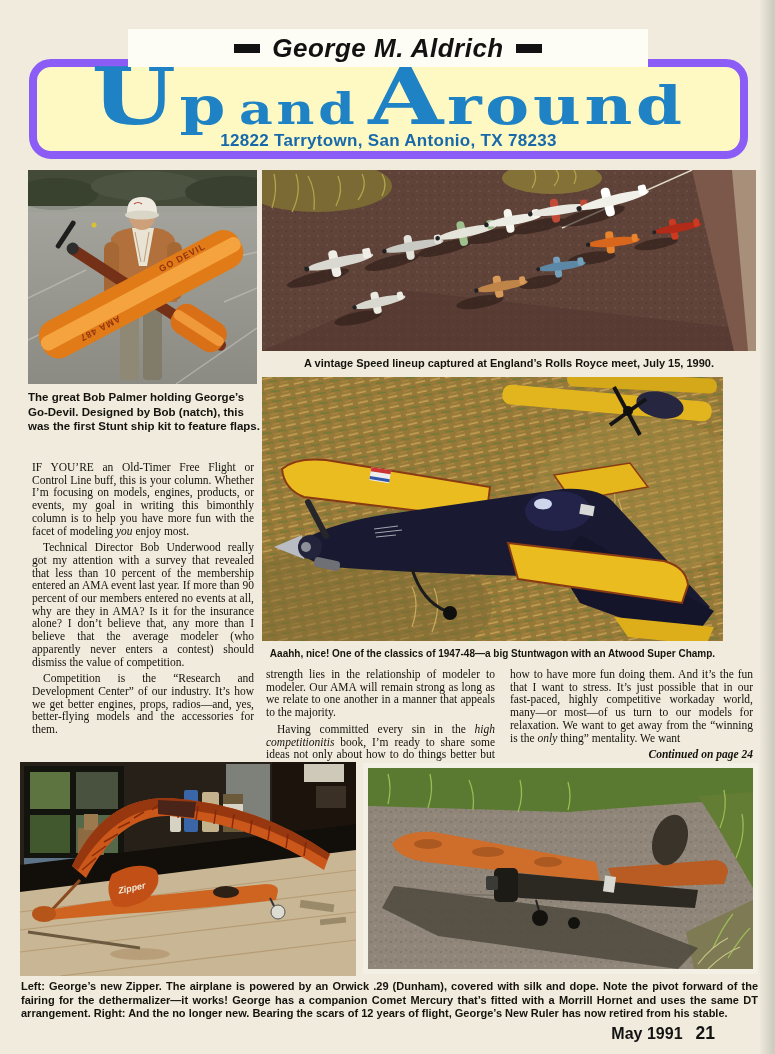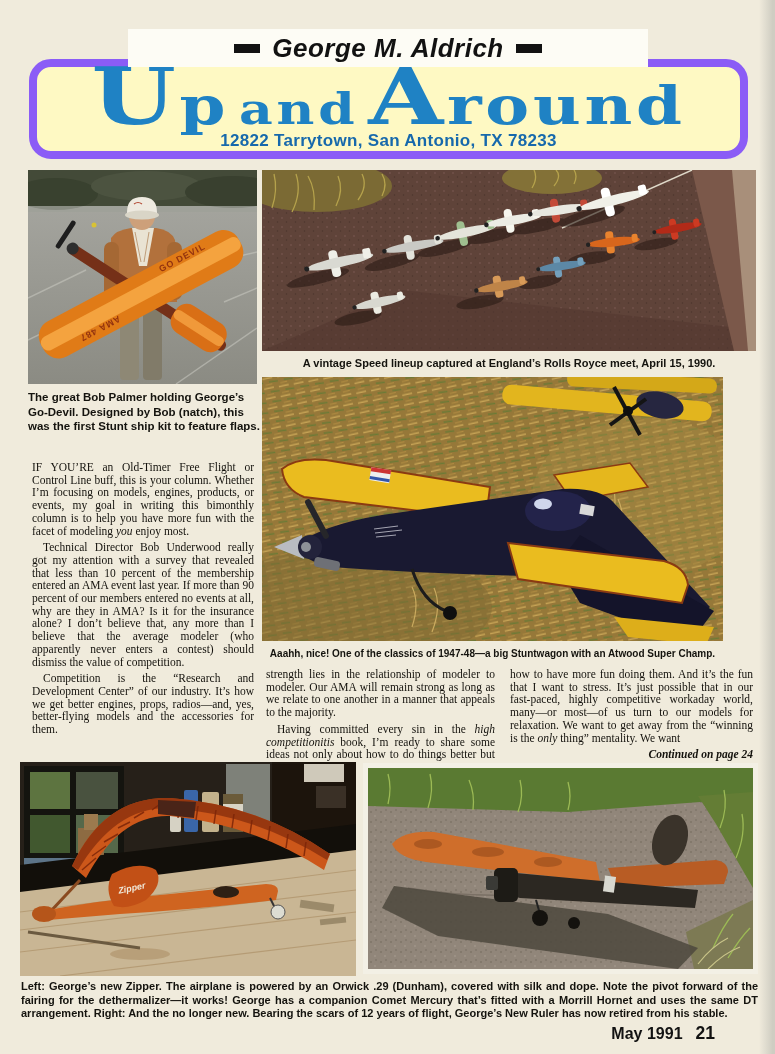--- a/index.html
+++ b/index.html
@@ -232,21 +232,21 @@
         <g transform="translate(118 132) rotate(-12)">
             <rect x="-8" y="-11" width="8" height="22" rx="3" fill="#ebebe2"></rect>
             <ellipse rx="26" ry="4.5" fill="#d8d8d0"></ellipse>
             <rect x="18" y="-6" width="6" height="8" rx="2" fill="#ebebe2"></rect>
             <circle cx="-26" cy="0" r="2.2" fill="#222"></circle>
           </g>
       </g>
     </svg>
   </div>
 
-  <div class="cap caption-lineup">A vintage Speed lineup captured at England’s Rolls Royce meet, April 15, 1990.</div>
+  <div class="cap caption-lineup">A vintage Speed lineup captured at England’s Rolls Royce meet, July 15, 1990.</div>
   <div class="cap caption-palmer">The great Bob Palmer holding George’s Go-Devil. Designed by Bob (natch), this was the first Stunt ship kit to feature flaps.</div>
 
   <div class="col col1">
       <p class="noindent"><span>IF YOU’RE an Old-Timer Free Flight or Control Line buff, this is your column. Whether I’m focusing on models, engines, products, or events, my goal in writing this bimonthly column is to help you have more fun with the facet of modeling </span><span class="it">you</span><span> enjoy most.</span></p>
       <p><span>Technical Director Bob Underwood really got my attention with a survey that revealed that less than 10 percent of the membership entered an AMA event last year. If more than 90 percent of our members entered no events at all, why are they in AMA? Is it for the insurance alone? I don’t believe that, any more than I believe that the average modeler (who apparently never enters a contest) should dismiss the value of competition.</span></p>
       <p><span>Competition is the “Research and Development Center” of our industry. It’s how we get better engines, props, radios—and, yes, better-flying models and the accessories for them.</span></p>
     </div>
 
   <div class="photo photo-stunt" aria-label="Dark blue and yellow Stuntwagon model resting on dry grass">
     <svg viewBox="0 0 461 264">

